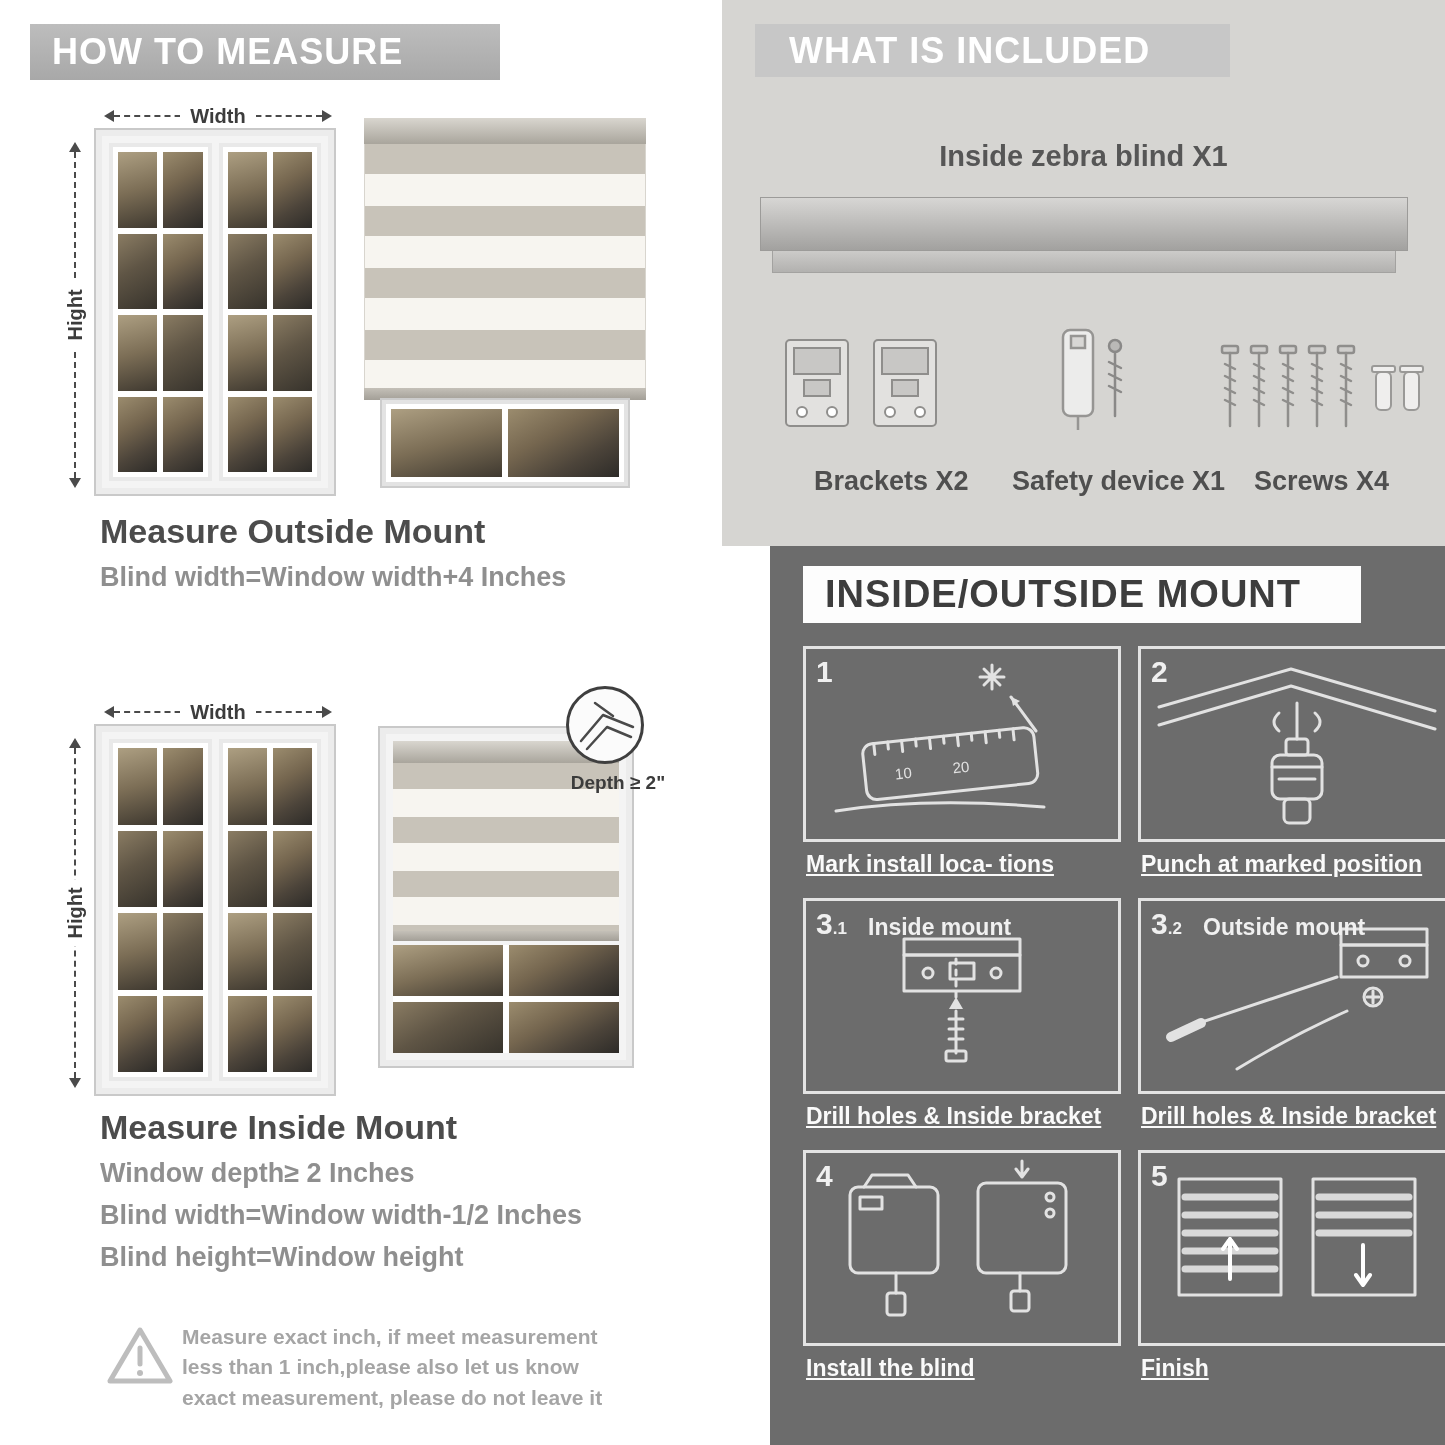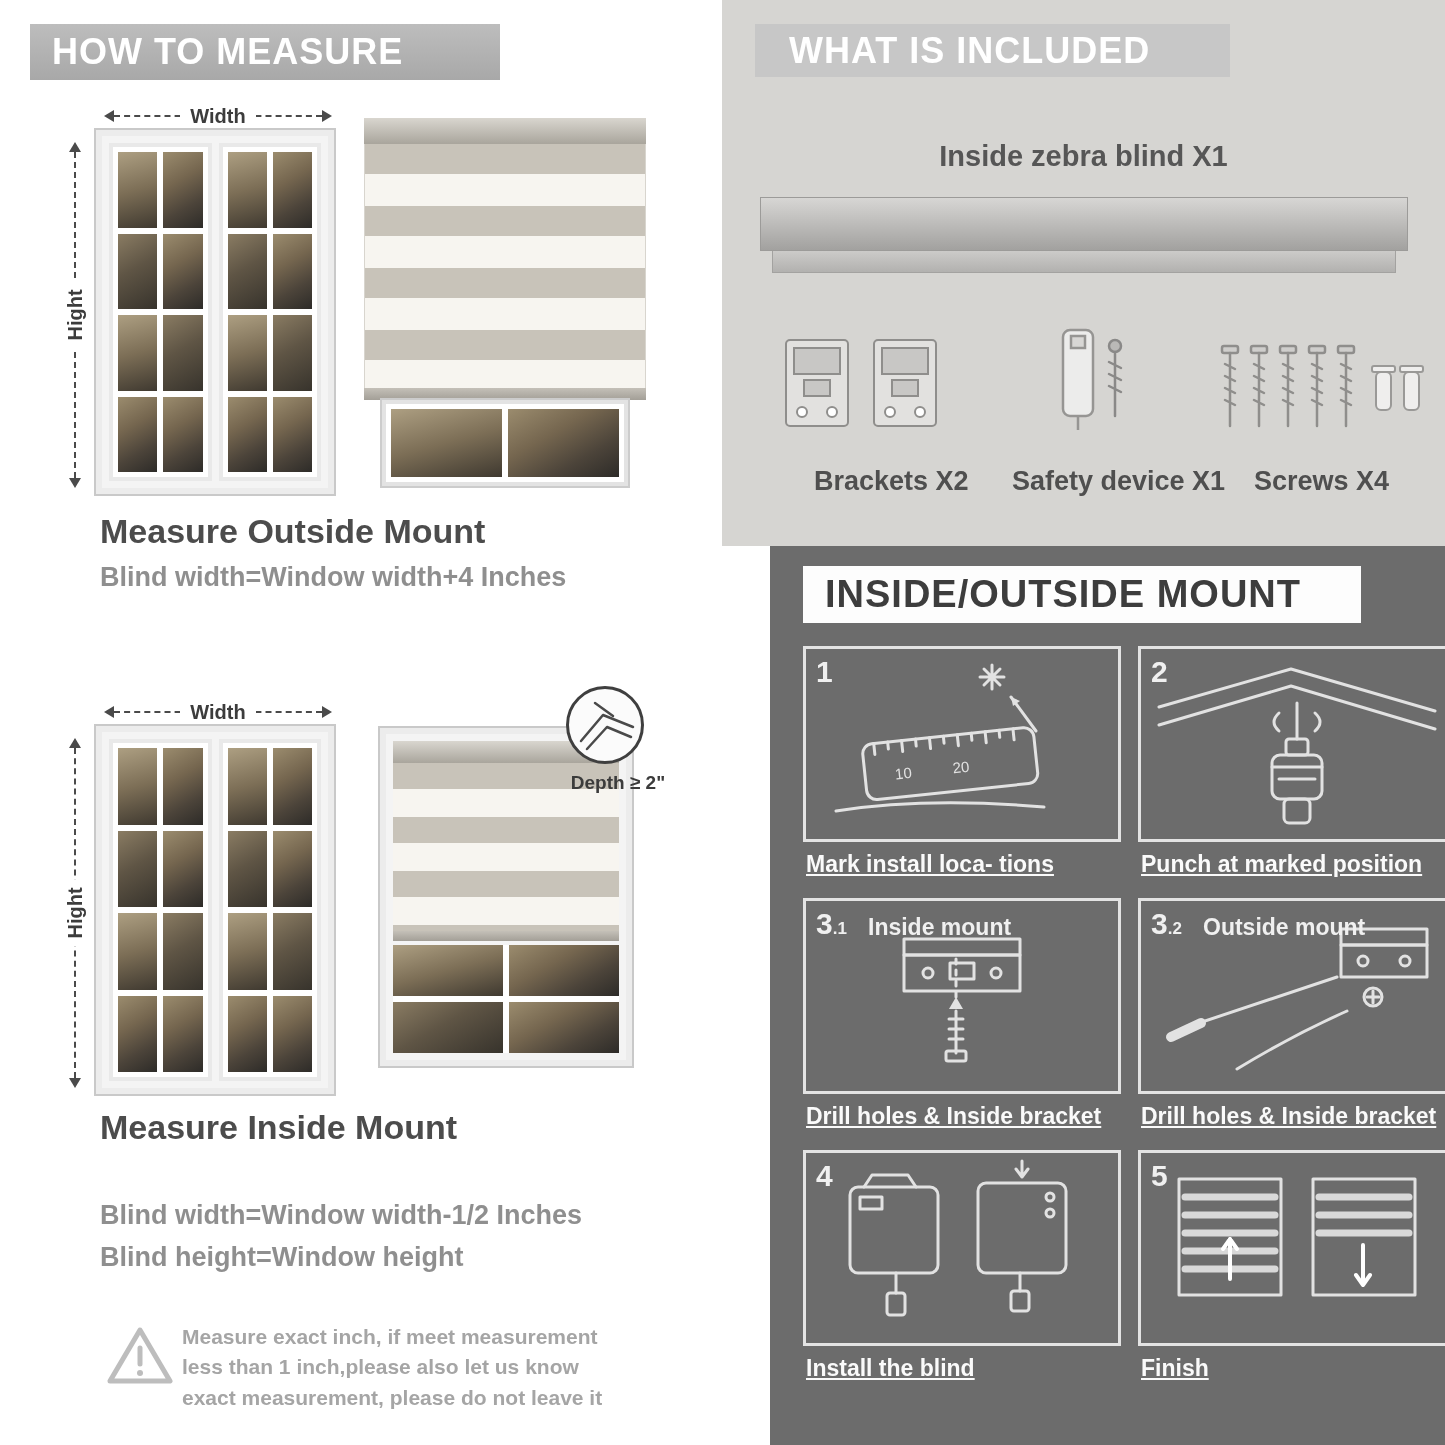--- a/index.html
+++ b/index.html
@@ -195,20 +195,21 @@
         <g stroke="#4a4a4a" stroke-width="2.5" fill="none" stroke-linecap="round" stroke-linejoin="round">
           <path d="M12 52 L34 26 L64 38"></path>
           <path d="M18 60 L38 38 L62 48"></path>
           <path d="M26 14 l18 13"></path>
         </g>
       </svg>
     </div>
     <div class="depth-lbl" style="left:558px; top:772px;">Depth ≥ 2"</div>
 
     <div class="h2" style="left:100px; top:1108px;">Measure Inside Mount</div>
+    <div class="gline" style="left:100px; top:1158px;">Window depth≥ 2 Inches</div>
     <div class="gline" style="left:100px; top:1200px;">Blind width=Window width-1/2 Inches</div>
     <div class="gline" style="left:100px; top:1242px;">Blind height=Window height</div>
 
     <div class="note-tri" style="left:106px; top:1324px;">
       <svg width="68" height="64" viewBox="0 0 68 64">
         <path d="M34 6 L64 57 H4 Z" fill="none" stroke="#bdbdbd" stroke-width="5" stroke-linejoin="round"></path>
         <path d="M34 24 V40" stroke="#bdbdbd" stroke-width="5" stroke-linecap="round"></path>
         <circle cx="34" cy="49" r="3" fill="#bdbdbd"></circle>
       </svg>
     </div>

